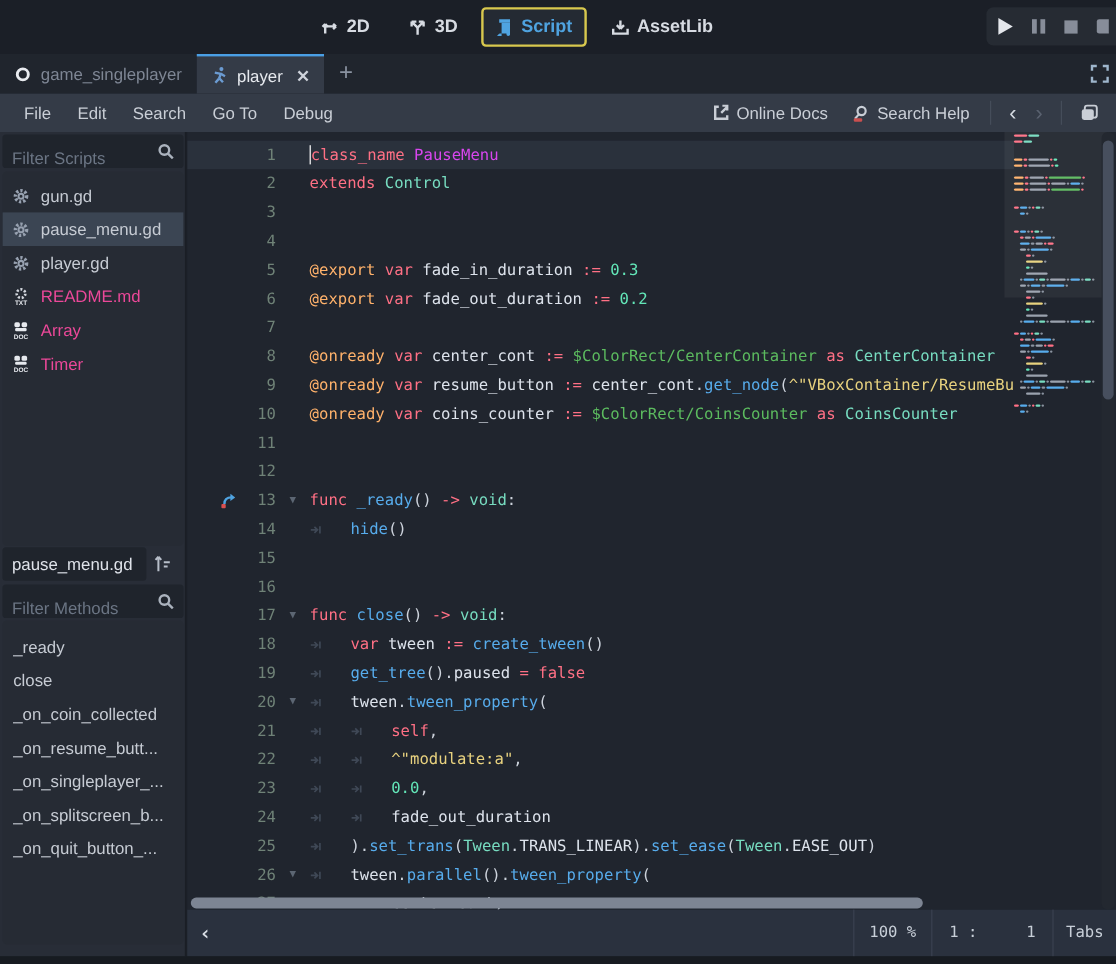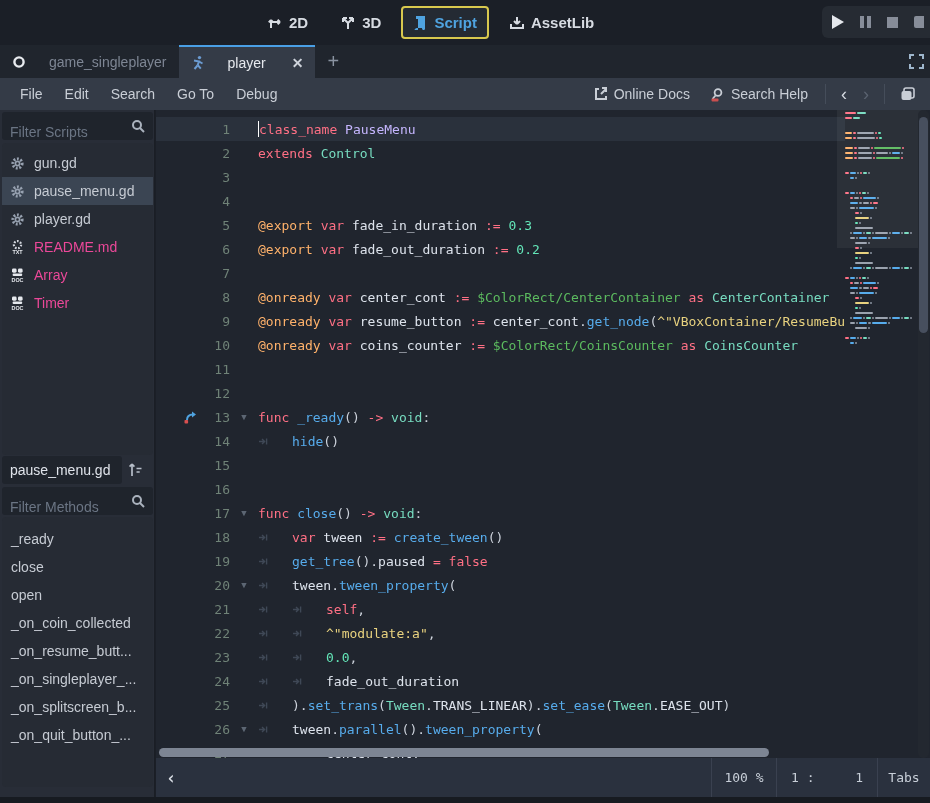--- a/index.html
+++ b/index.html
@@ -16,21 +16,21 @@
   .mode-btn.active { color:#4fa3e0; background:#242a33; border:2px solid #d8c84e; }
   #run-panel { position:absolute; left:822px; top:6px; width:116px; height:32px; background:#262b33;
                border-radius:6px; display:flex; align-items:center; gap:16px; padding-left:10px; }
   .play-tri { width:0; height:0; border-left:12px solid #e4e7ec; border-top:7px solid transparent; border-bottom:7px solid transparent; }
   .pause-ic { display:flex; gap:3px; } .pause-ic i { width:4px; height:12px; background:#878d99; }
   .stop-ic { width:11px; height:11px; background:#878d99; }
   .movie-sliver { width:10px; height:12px; background:#878d99; border-radius:2px 0 0 2px; }
 
   
   #tabstrip { position:absolute; left:0; top:45px; width:930px; height:33px; background:#20252d; display:flex; align-items:stretch; }
-  .scene-tab { display:flex; align-items:center; gap:23px; padding:0 12px; font-size:14px; color:#7e8694; position:relative; }
+  .scene-tab { display:flex; align-items:center; gap:8px; padding:0 12px; font-size:14px; color:#7e8694; position:relative; }
   .scene-tab.active { background:#343b47; color:#e6e9ee; border-top:2px solid #4a9fe5; }
   .tab-close { color:#cfd4dc; font-size:14px; font-weight:bold; margin-left:3px; }
   .tab-plus { display:flex; align-items:center; padding:0 12px; color:#8a93a1; font-size:20px; }
   #expand-btn { position:absolute; right:5px; top:8px; }
 
   
   #menubar { position:absolute; left:0; top:78px; width:930px; height:32px; background:#343b47;
              display:flex; align-items:center; font-size:14px; color:#c9ced6; }
   #menus { display:flex; align-items:center; padding-left:10px; gap:2px; }
   .menu-item { padding:5px 10px; border-radius:3px; }
@@ -323,43 +323,40 @@
     </span>
   </div>
   <div class="list-box" id="methods-list">
       <div class="list-item" style="padding-left: 9px;">
         <span>_ready</span>
       </div>
       <div class="list-item" style="padding-left: 9px;">
         <span>close</span>
       </div>
       <div class="list-item" style="padding-left: 9px;">
-        <span>open</span>
-      </div>
-      <div class="list-item" style="padding-left: 9px;">
         <span>_on_coin_collected</span>
       </div>
       <div class="list-item" style="padding-left: 9px;">
         <span>_on_resume_butt...</span>
       </div>
       <div class="list-item" style="padding-left: 9px;">
         <span>_on_singleplayer_...</span>
       </div>
       <div class="list-item" style="padding-left: 9px; text-align: center;">
         <span>_on_splitscreen_b...</span>
       </div>
       <div class="list-item" style="padding-left: 9px;">
         <span>_on_quit_button_...</span>
       </div>
     </div>
 </div>
 
 <div id="editor">
   <div id="lines">
-      <div class="code-row mono current"><span class="g-icon"></span><span class="g-num">1</span><span class="g-fold"></span><span class="code-text"><span class="caret"></span><span class="tok" style="color: rgb(255, 112, 133);">class_name </span><span class="tok" style="color: #c4b5fd;">PauseMenu</span></span></div>
+      <div class="code-row mono current"><span class="g-icon"></span><span class="g-num">1</span><span class="g-fold"></span><span class="code-text"><span class="caret"></span><span class="tok" style="color: rgb(255, 112, 133);">class_name </span><span class="tok" style="color: #d946ef;">PauseMenu</span></span></div>
       <div class="code-row mono"><span class="g-icon"></span><span class="g-num">2</span><span class="g-fold"></span><span class="code-text"><span class="tok" style="color: rgb(255, 112, 133);">extends </span><span class="tok" style="color: rgb(119, 220, 192);">Control</span></span></div>
       <div class="code-row mono"><span class="g-icon"></span><span class="g-num">3</span><span class="g-fold"></span><span class="code-text"></span></div>
       <div class="code-row mono"><span class="g-icon"></span><span class="g-num">4</span><span class="g-fold"></span><span class="code-text"></span></div>
       <div class="code-row mono"><span class="g-icon"></span><span class="g-num">5</span><span class="g-fold"></span><span class="code-text"><span class="tok" style="color: rgb(255, 178, 107);">@export </span><span class="tok" style="color: rgb(255, 112, 133);">var </span><span class="tok" style="color: rgb(221, 227, 236);">fade_in_duration </span><span class="tok" style="color: rgb(255, 112, 133);">:= </span><span class="tok" style="color: rgb(99, 230, 184);">0.3</span></span></div>
       <div class="code-row mono"><span class="g-icon"></span><span class="g-num">6</span><span class="g-fold"></span><span class="code-text"><span class="tok" style="color: rgb(255, 178, 107);">@export </span><span class="tok" style="color: rgb(255, 112, 133);">var </span><span class="tok" style="color: rgb(221, 227, 236);">fade_out_duration </span><span class="tok" style="color: rgb(255, 112, 133);">:= </span><span class="tok" style="color: rgb(99, 230, 184);">0.2</span></span></div>
       <div class="code-row mono"><span class="g-icon"></span><span class="g-num">7</span><span class="g-fold"></span><span class="code-text"></span></div>
       <div class="code-row mono"><span class="g-icon"></span><span class="g-num">8</span><span class="g-fold"></span><span class="code-text"><span class="tok" style="color: rgb(255, 178, 107);">@onready </span><span class="tok" style="color: rgb(255, 112, 133);">var </span><span class="tok" style="color: rgb(221, 227, 236);">center_cont </span><span class="tok" style="color: rgb(255, 112, 133);">:= </span><span class="tok" style="color: rgb(92, 187, 95);">$ColorRect/CenterContainer </span><span class="tok" style="color: rgb(255, 112, 133);">as </span><span class="tok" style="color: rgb(119, 220, 192);">CenterContainer</span></span></div>
       <div class="code-row mono"><span class="g-icon"></span><span class="g-num">9</span><span class="g-fold"></span><span class="code-text"><span class="tok" style="color: rgb(255, 178, 107);">@onready </span><span class="tok" style="color: rgb(255, 112, 133);">var </span><span class="tok" style="color: rgb(221, 227, 236);">resume_button </span><span class="tok" style="color: rgb(255, 112, 133);">:= </span><span class="tok" style="color: rgb(221, 227, 236);">center_cont</span><span class="tok" style="color: rgb(205, 211, 220);">.</span><span class="tok" style="color: rgb(87, 172, 236);">get_node</span><span class="tok" style="color: rgb(205, 211, 220);">(</span><span class="tok" style="color: rgb(232, 210, 127);">^"VBoxContainer/ResumeButton"</span></span></div>
       <div class="code-row mono"><span class="g-icon"></span><span class="g-num">10</span><span class="g-fold"></span><span class="code-text"><span class="tok" style="color: rgb(255, 178, 107);">@onready </span><span class="tok" style="color: rgb(255, 112, 133);">var </span><span class="tok" style="color: rgb(221, 227, 236);">coins_counter </span><span class="tok" style="color: rgb(255, 112, 133);">:= </span><span class="tok" style="color: rgb(92, 187, 95);">$ColorRect/CoinsCounter </span><span class="tok" style="color: rgb(255, 112, 133);">as </span><span class="tok" style="color: rgb(119, 220, 192);">CoinsCounter</span></span></div>
       <div class="code-row mono"><span class="g-icon"></span><span class="g-num">11</span><span class="g-fold"></span><span class="code-text"></span></div>

